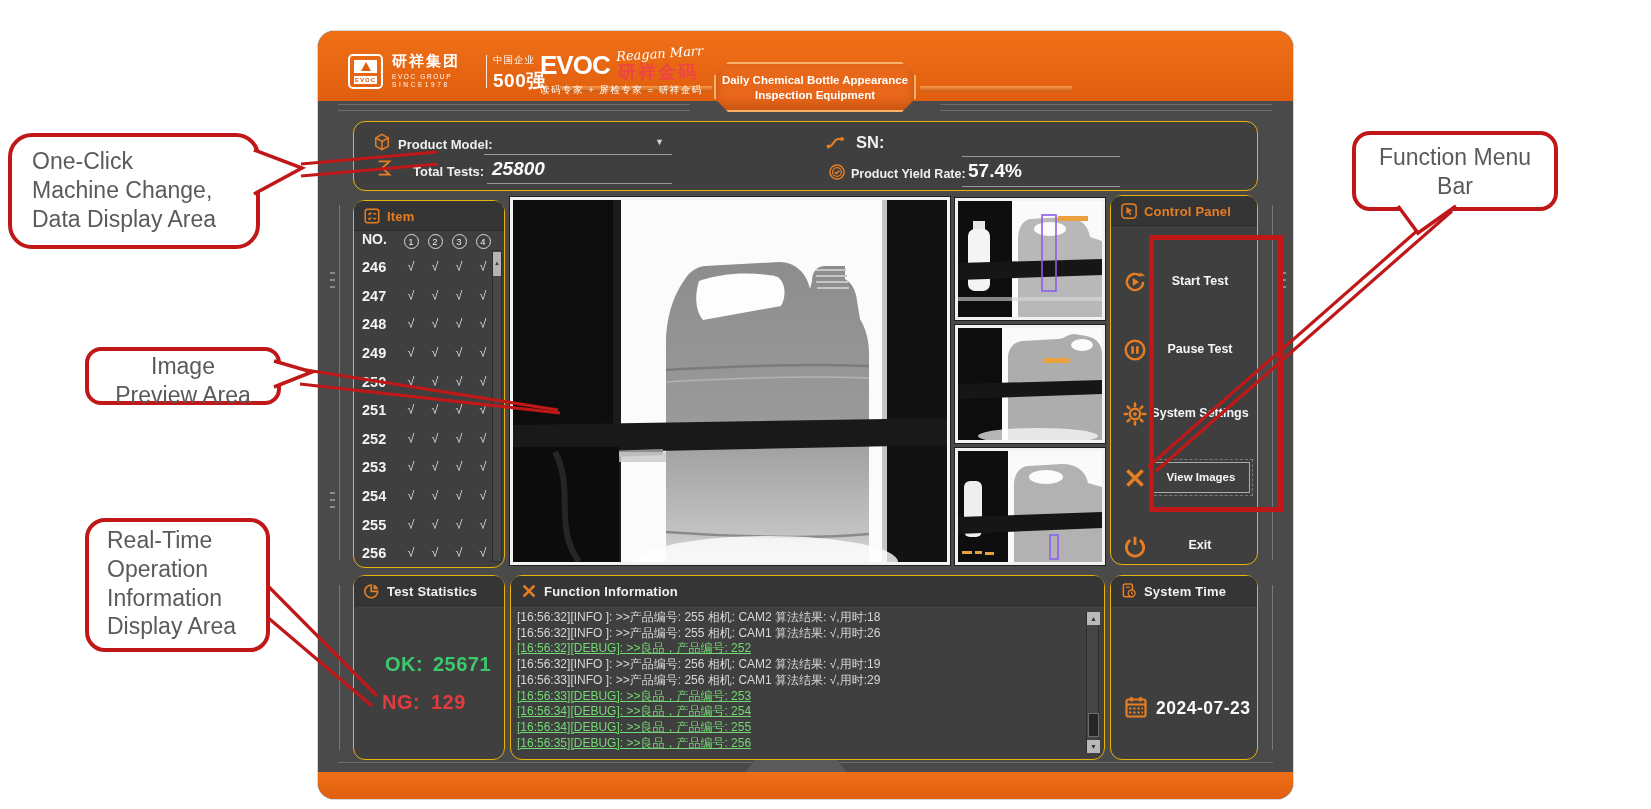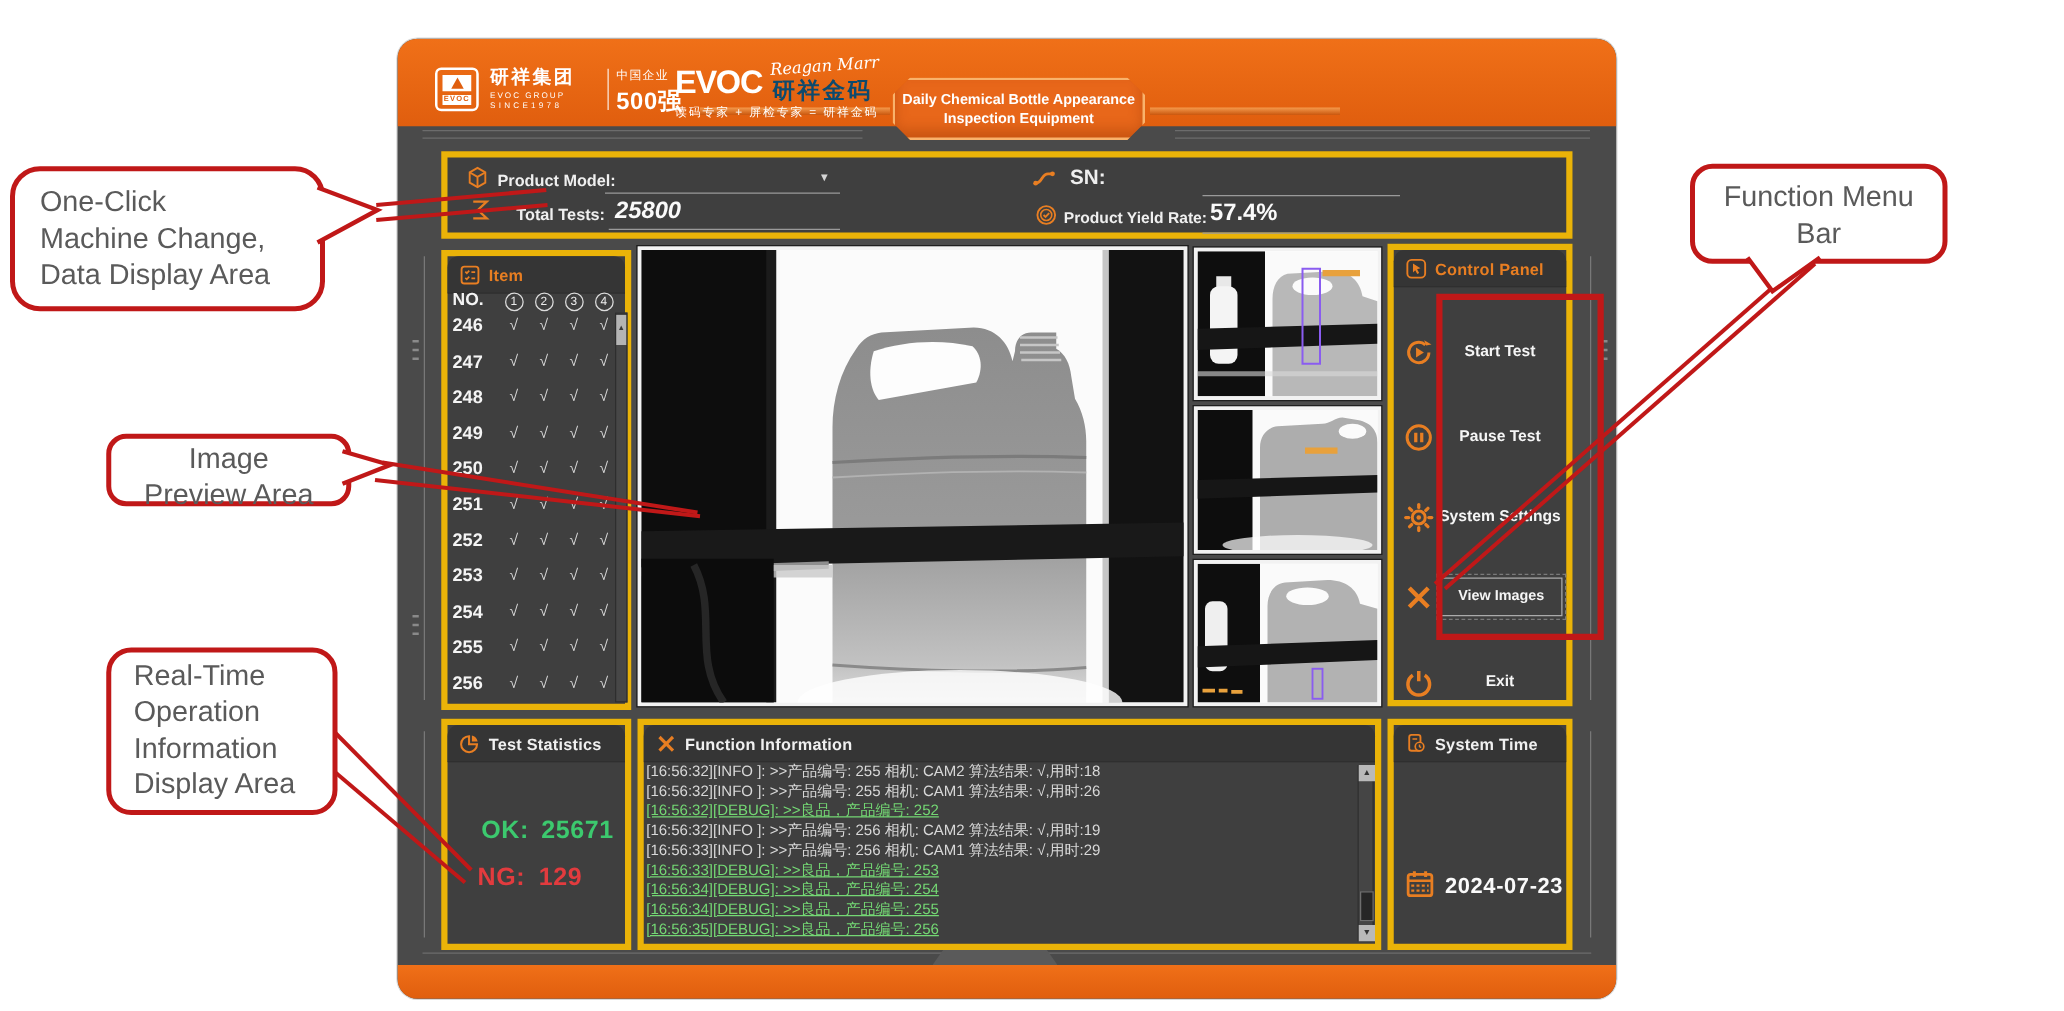--- a/index.html
+++ b/index.html
@@ -31,37 +31,37 @@
   .lg-col1 .l2 { font-size:6.5px; letter-spacing:1.6px; margin-top:2px; }
   .lg-col1 .l3 { font-size:6.5px; letter-spacing:2.6px; margin-top:1px; }
   .lg-div { position:absolute; left:486px; top:55px; width:1px; height:33px; background:rgba(255,255,255,.85); z-index:3; }
   .lg-col2 { position:absolute; left:493px; top:54px; color:#fff; z-index:3; }
   .lg-col2 .l1 { font-size:9.5px; letter-spacing:1px; }
   .lg-col2 .l2 { font-size:19px; font-weight:bold; margin-top:1px; letter-spacing:0.5px; }
   .lg-evoc { position:absolute; left:540px; top:50px; color:#fff; font-size:26px; font-weight:900;
     letter-spacing:-1px; z-index:3; }
   .lg-script { position:absolute; left:616px; top:46px; color:#fff; z-index:4;
     font-family:"DejaVu Serif", serif; font-style:italic; font-size:13px; transform:rotate(-4deg); }
-  .lg-brand { position:absolute; left:618px; top:60px; color:#0c4a6e; font-size:18px; font-weight:bold;
+  .lg-brand { position:absolute; left:618px; top:60px; color:#ef4444; font-size:18px; font-weight:bold;
     letter-spacing:2px; z-index:3; }
   .lg-slogan { position:absolute; left:540px; top:84px; color:#fff; font-size:9.5px;
     letter-spacing:1.5px; z-index:3; }
 
   
   .badge { position:absolute; left:714px; top:62px; width:202px; height:50px; z-index:6;
     background:#E8671A; border:2px solid #F9B26B;
     clip-path:polygon(7% 0,93% 0,100% 28%,100% 72%,93% 100%,7% 100%,0 72%,0 28%);
     box-shadow:inset 0 -6px 10px rgba(140,50,0,.35); }
   .badge .t { color:#fff; font-weight:bold; font-size:11.5px; text-align:center; line-height:1.3; }
   .badge .t1 { margin-top:9px; }
   .badge-wing { position:absolute; height:6px; top:86px; z-index:2;
     background:linear-gradient(#F59A4C,#C9570E); }
 
   
-  .panel { position:absolute; background:#3F3F3F; border:5px solid #eab308; border-radius:0; z-index:5; }
+  .panel { position:absolute; background:#3F3F3F; border:1px solid #eab308; border-radius:12px; z-index:5; }
   .panel-hdr { position:absolute; left:0; top:0; right:0; height:30px; background:#353535;
     border-bottom:1px solid #2B2B2B; border-radius:9px 9px 0 0; }
   .ph-icon { position:absolute; left:9px; top:6px; width:18px; height:18px; }
   .ph-icon svg { width:100%; height:100%; display:block; }
   .ph-title { position:absolute; left:33px; top:8px; font-size:13px; font-weight:bold;
     color:#F0F0F0; letter-spacing:.2px; white-space:nowrap; }
   .ph-title.orange { color:#E87E22; }
 
   
   .fld-icon { position:absolute; width:20px; height:20px; z-index:6; }
@@ -71,21 +71,21 @@
   .fld-line  { position:absolute; border-bottom:1px solid #9A9A9A; z-index:6; }
   .dd-caret  { position:absolute; color:#D5D5D5; font-size:9px; z-index:7; }
 
   
   .item-cols { position:absolute; left:357px; top:231px; width:146px; height:20px; display:flex; z-index:6; }
   .c-no { width:42px; padding-left:5px; color:#F4F4F4; font-size:14px; font-weight:bold; }
   .c-chk { width:24px; display:flex; justify-content:center; align-items:center; }
   .circ { width:15px; height:15px; border:1px solid #DCDCDC; border-radius:50%;
     color:#ECECEC; font-size:9.5px; line-height:13px; text-align:center; }
   .item-rows { position:absolute; left:357px; top:253px; width:146px; z-index:6; }
-  .item-row { display:flex; height:28.6px; align-items:flex-start; }
+  .item-row { display:flex; height:28.6px; align-items:center; }
   .item-row .no { width:42px; padding-left:5px; color:#F4F4F4; font-size:14.5px; font-weight:bold; }
   .item-row .ck { width:24px; text-align:center; color:#DADADA; font-size:12.5px; }
   .vscroll { position:absolute; left:492px; top:250px; width:10px; height:312px;
     background:#474747; border:1px solid #2E2E2E; z-index:7; }
   .vthumb { position:absolute; left:493px; top:252px; width:8px; height:24px; background:#B4B4B4;
     color:#3A3A3A; font-size:6px; text-align:center; line-height:22px; z-index:8; }
 
   
   .img-frame { position:absolute; left:510px; top:197px; width:440px; height:368px;
     border:3px solid #F2F2F2; outline:1px solid #1E1E1E; background:#fff; z-index:5; }

